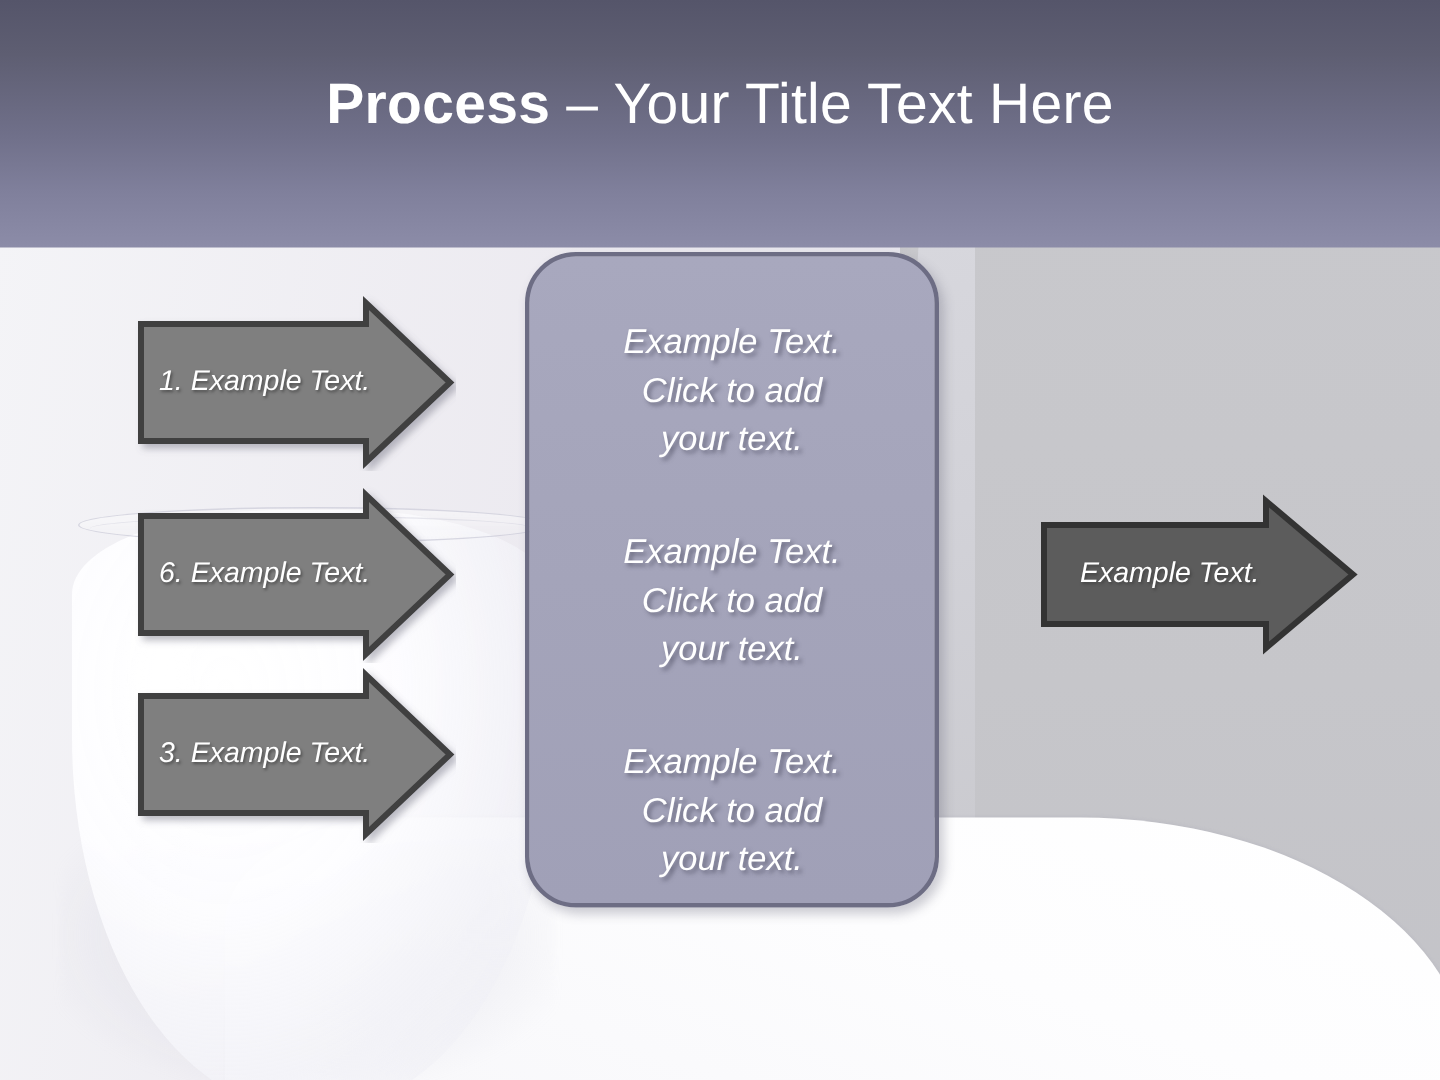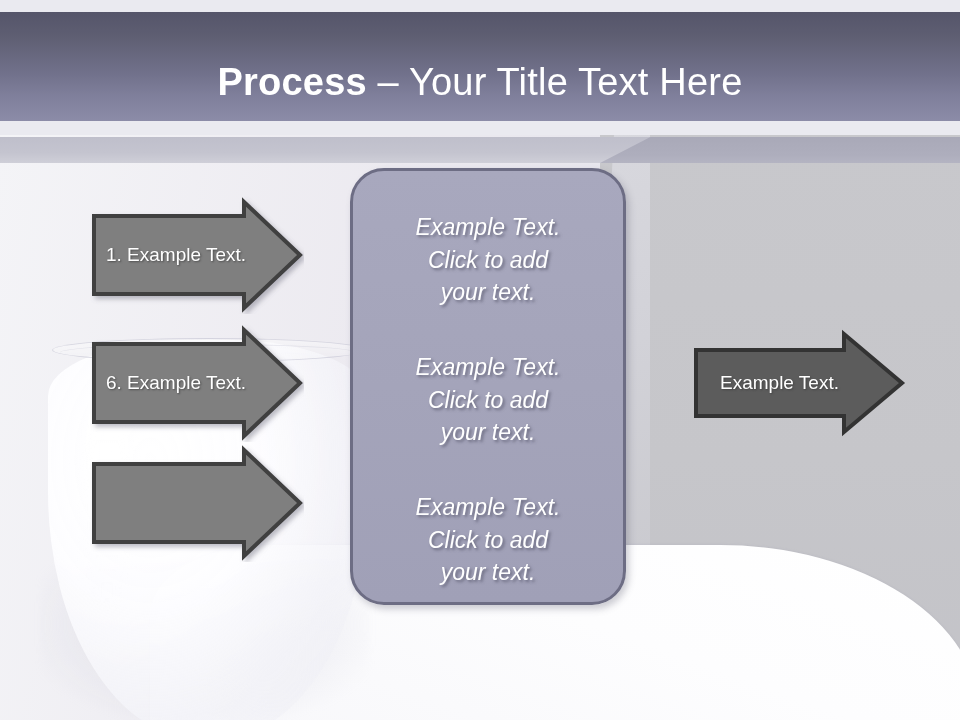--- a/index.html
+++ b/index.html
@@ -104,22 +104,22 @@
     position: absolute;
     left: 40px; top: 560px;
     width: 330px; height: 160px;
     background: radial-gradient(ellipse at 50% 40%, rgba(205,205,218,0.40) 0%, rgba(205,205,218,0.16) 55%, rgba(205,205,218,0) 80%);
     filter: blur(3px);
   }
 
   
   .header {
     position: absolute;
-    left: 0; top: 12px;
-    width: 960px; height: 109px;
+    left: 0; top: 0;
+    width: 960px; height: 165px;
     background: linear-gradient(180deg, #55556a 0%, #5e5e72 22%, #70708a 55%, #80809c 78%, #8c8ca8 100%);
   }
   .header-title {
     position: absolute;
     left: 0; top: 50px;
     width: 960px;
     text-align: center;
     color: #ffffff;
     font-size: 38px;
     letter-spacing: 0.2px;
@@ -141,20 +141,21 @@
   }
   .arrow-label {
     position: absolute;
     display: flex;
     align-items: center;
     font-size: 19px;
     color: #ffffff;
     text-shadow: 1px 1px 2px rgba(60,60,60,0.75);
     white-space: nowrap;
     pointer-events: none;
+    font-style: italic;
   }
 
   .arrow-left-1 { left: 90px; top: 196px;  width: 214px; height: 118px; }
   .arrow-left-2 { left: 90px; top: 324px;  width: 214px; height: 118px; }
   .arrow-left-3 { left: 90px; top: 444px;  width: 214px; height: 118px; }
   .arrow-right  { left: 692px; top: 328px; width: 214px; height: 110px; }
 
   .arrow-left-1 .arrow-label,
   .arrow-left-2 .arrow-label,
   .arrow-left-3 .arrow-label {
@@ -248,20 +249,21 @@
 
   <div class="arrow arrow-left-3">
     <svg class="arrow-shape" viewBox="0 0 214 118" preserveAspectRatio="none">
       <defs>
         <filter id="ashadow3" x="-20%" y="-20%" width="150%" height="150%">
           <feDropShadow dx="3" dy="3" stdDeviation="2.5" flood-color="#6a6a7a" flood-opacity="0.45"></feDropShadow>
         </filter>
       </defs>
       <polygon points="4,20 154,20 154,6 210,59 154,112 154,98 4,98" fill="#7f7f7f" stroke="#3f3f3f" stroke-width="4" stroke-linejoin="miter" filter="url(#ashadow3)"></polygon>
     </svg>
+    <div class="arrow-label">3. Example Text.</div>
   </div>
 
   <div class="center-box">
     <div class="center-text">
       <div class="center-para">Example Text.
 Click  to add
 your text.</div>
       <div class="center-para">Example Text.
 Click  to add
 your text.</div>

